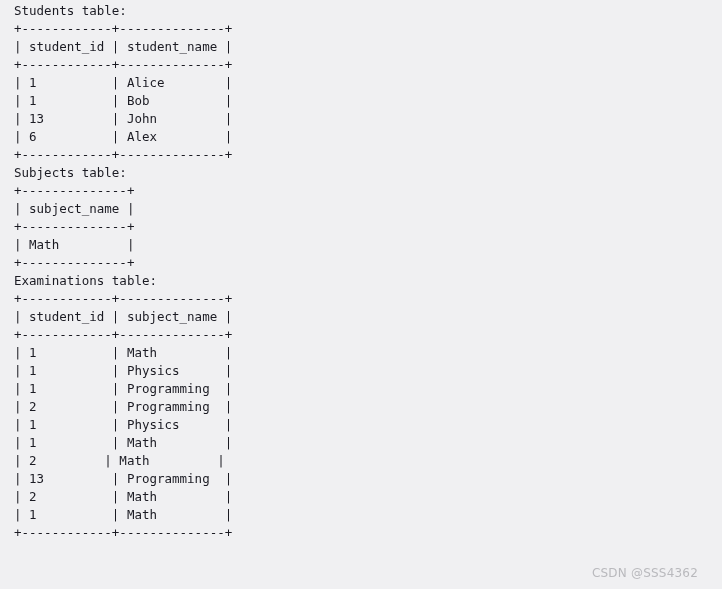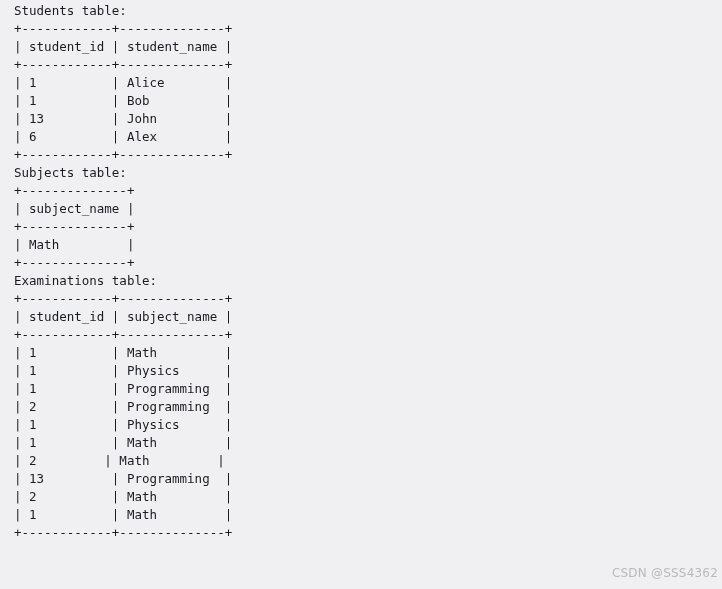--- a/index.html
+++ b/index.html
@@ -30,21 +30,21 @@
     font-family: "DejaVu Sans Mono", "Liberation Mono", monospace;
   }
   .line.caption {
     color: #1b1b23;
   }
   .line.rule {
     color: #1b1b23;
   }
   .watermark {
     position: absolute;
-    right: 4px;
+    right: 24px;
     bottom: 8px;
     font-size: 12px;
     line-height: 16px;
     color: #b9b9bd;
     font-family: "DejaVu Sans", "Liberation Sans", sans-serif;
     white-space: pre;
     letter-spacing: 0.2px;
   }
 </style>
 </head>

